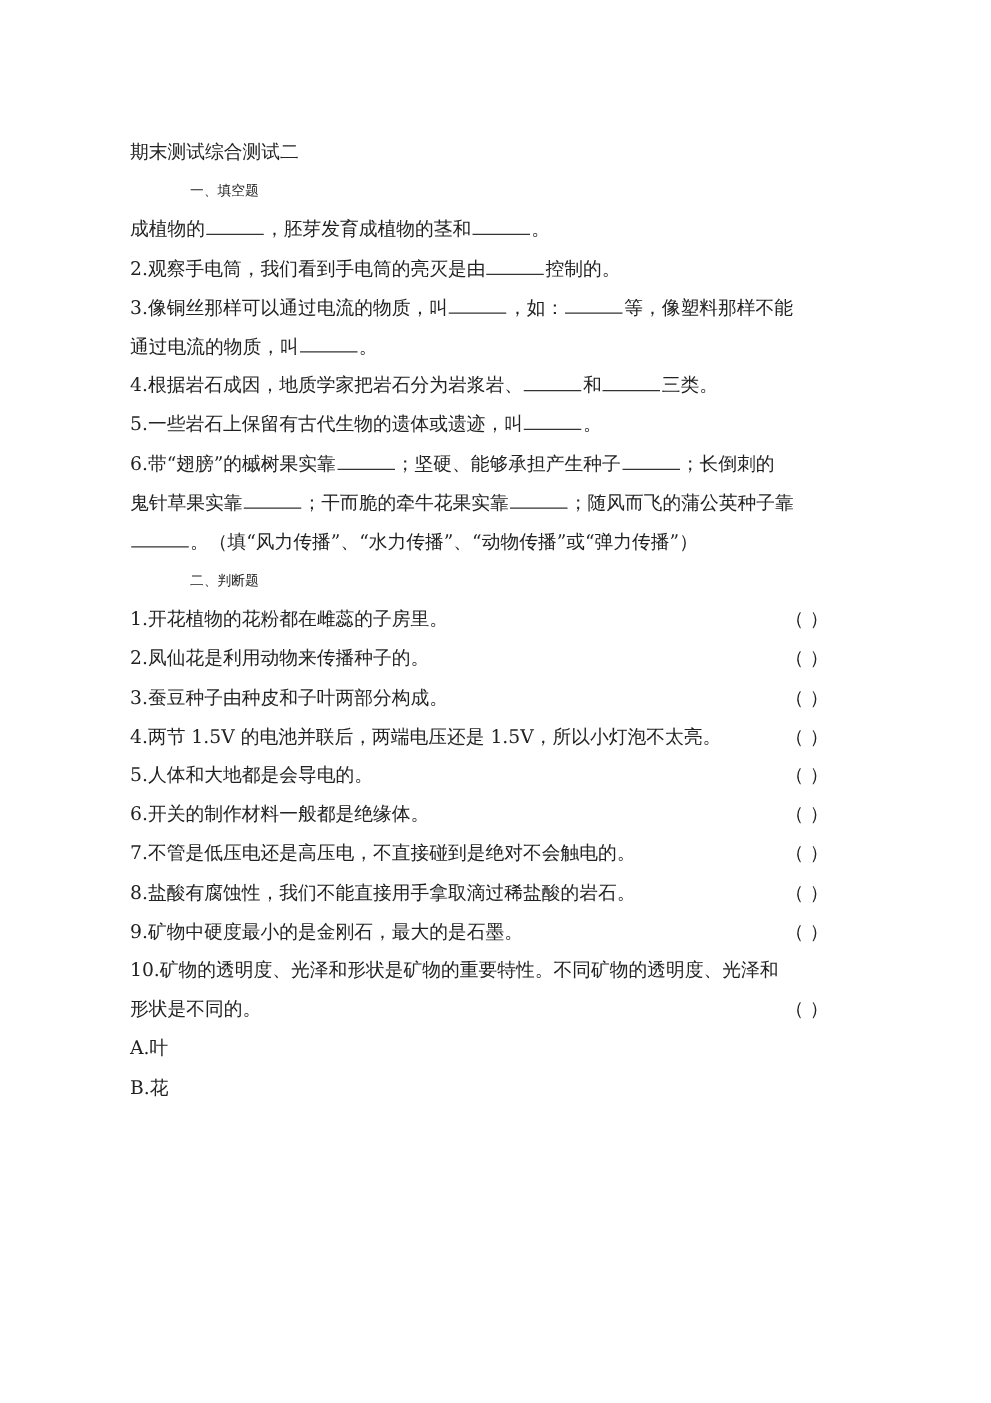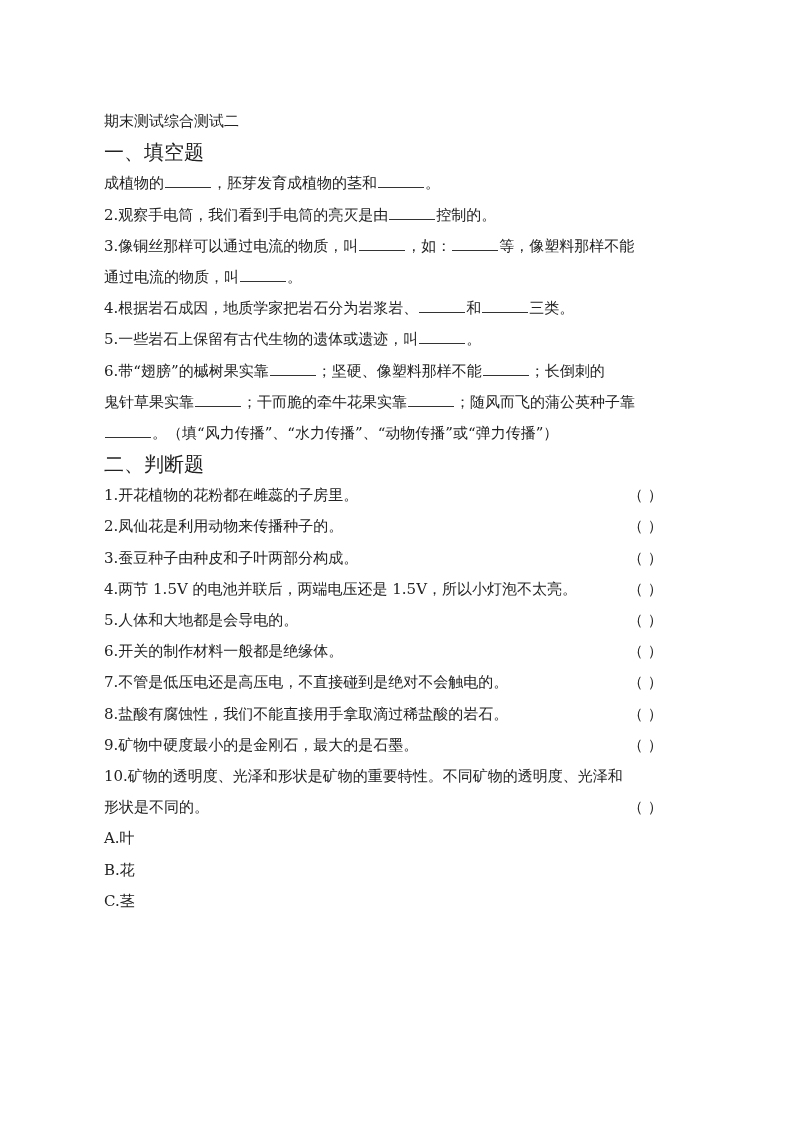--- a/index.html
+++ b/index.html
@@ -2,21 +2,21 @@
 <html><head>
 <meta charset="utf-8">
 <style>
   html, body { margin: 0; padding: 0; background: #ffffff; }
   body { width: 793px; height: 1122px; position: relative; overflow: hidden;
          font-family: "DejaVu Serif", "Liberation Serif", serif; color: #222; }
   .page { position: absolute; left: 104px; top: 106px; width: 560px; }
   .line { font-size: 15px; line-height: 31.2px; height: 31.2px; white-space: nowrap; position: relative; }
   .blank { display: inline-block; width: 46px; border-bottom: 1px solid #333; height: 14px; vertical-align: baseline; margin: 0 1px; }
   .paren { position: absolute; left: 524px; top: 0; letter-spacing: 0; }
-  .heading { font-size: 20px; }
+  .heading { font-size: 11px; margin-left: 48px; }
 </style>
 </head>
 <body>
 
 <div class="page">
   <div class="line">期末测试综合测试二</div>
 
   <div class="line heading">一、填空题</div>
 
   <div class="line">
@@ -36,21 +36,21 @@
 
   <div class="line">
     <span>4.根据岩石成因，地质学家把岩石分为岩浆岩、</span><span class="blank"></span><span>和</span><span class="blank"></span><span>三类。</span>
   </div>
 
   <div class="line">
     <span>5.一些岩石上保留有古代生物的遗体或遗迹，叫</span><span class="blank"></span><span>。</span>
   </div>
 
   <div class="line">
-    <span>6.带“翅膀”的槭树果实靠</span><span class="blank"></span><span>；坚硬、像塑料那样不能</span><span class="blank"></span><span>；长倒刺的</span>
+    <span>6.带“翅膀”的槭树果实靠</span><span class="blank"></span><span>；坚硬、能够承担产生种子</span><span class="blank"></span><span>；长倒刺的</span>
   </div>
   <div class="line">
     <span>鬼针草果实靠</span><span class="blank"></span><span>；干而脆的牵牛花果实靠</span><span class="blank"></span><span>；随风而飞的蒲公英种子靠</span>
   </div>
   <div class="line">
     <span class="blank"></span><span>。（填“风力传播”、“水力传播”、“动物传播”或“弹力传播”）</span>
   </div>
 
   <div class="line heading">二、判断题</div>
 
@@ -61,14 +61,13 @@
   <div class="line"><span>5.人体和大地都是会导电的。</span><span class="paren">（ ）</span></div>
   <div class="line"><span>6.开关的制作材料一般都是绝缘体。</span><span class="paren">（ ）</span></div>
   <div class="line"><span>7.不管是低压电还是高压电，不直接碰到是绝对不会触电的。</span><span class="paren">（ ）</span></div>
   <div class="line"><span>8.盐酸有腐蚀性，我们不能直接用手拿取滴过稀盐酸的岩石。</span><span class="paren">（ ）</span></div>
   <div class="line"><span>9.矿物中硬度最小的是金刚石，最大的是石墨。</span><span class="paren">（ ）</span></div>
   <div class="line">10.矿物的透明度、光泽和形状是矿物的重要特性。不同矿物的透明度、光泽和</div>
   <div class="line"><span>形状是不同的。</span><span class="paren">（ ）</span></div>
 
   <div class="line">A.叶</div>
   <div class="line">B.花</div>
-  <div class="line">C.茎</div>
 </div>
 
 </body></html>

